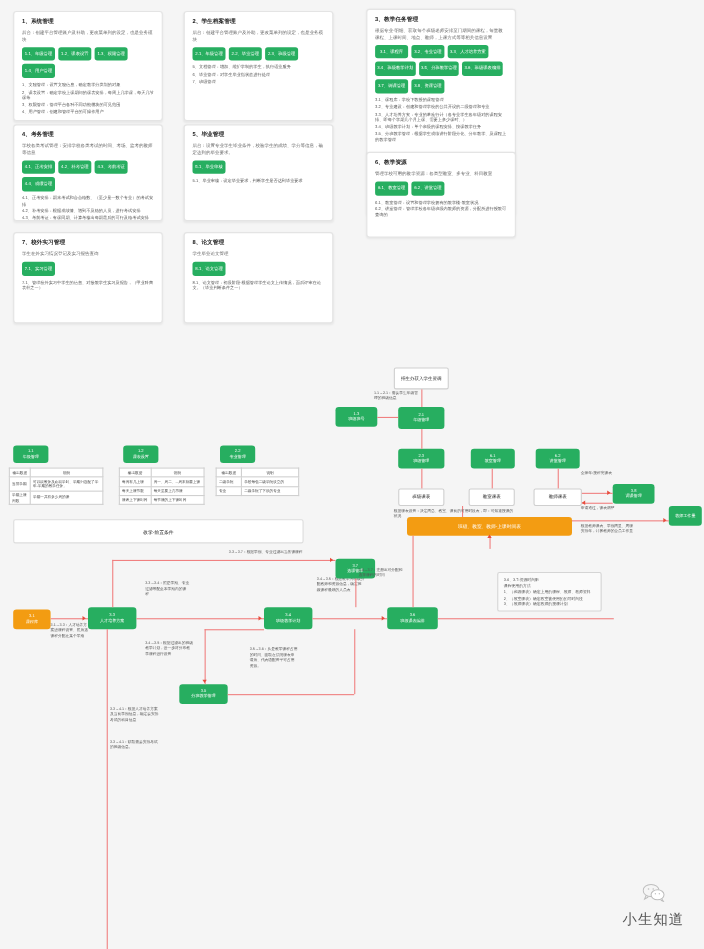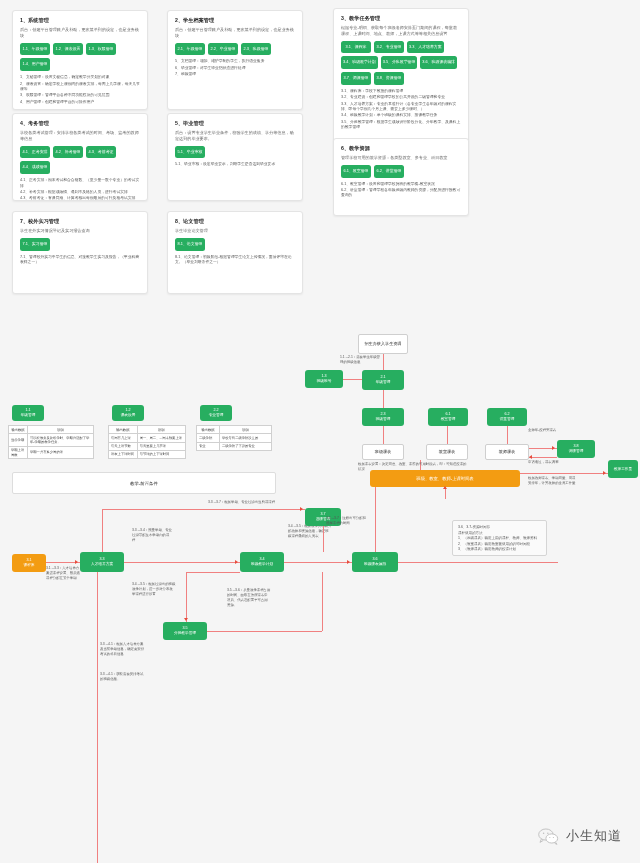--- a/index.html
+++ b/index.html
@@ -63,21 +63,21 @@
   .minitable td{border:1px solid #d0d0d0;padding:1.5px 2px;color:#444;line-height:1.3;}
   .minitable td.hd{text-align:center;color:#333;}
   .wide-bar{
     position:absolute;background:#fff;border:1px solid #ddd;border-radius:2px;
     font-size:4.4px;display:flex;align-items:center;justify-content:center;color:#222;
   }
   .notebox{
     position:absolute;background:#fafafa;border:1px solid #d5d5d5;border-radius:2px;
     font-size:3.5px;line-height:1.6;color:#555;padding:4px 5px;box-sizing:border-box;
   }
-  .wm{position:absolute;right:18px;bottom:18px;display:flex;align-items:center;gap:7px;}
+  .wm{position:absolute;right:18px;bottom:18px;display:flex;align-items:center;gap:7px;flex-direction:column;}
   .wm-logo{width:21px;height:17px;position:relative;}
   .wm-text{font-size:13px;color:#555;letter-spacing:1px;}
 </style>
 </head>
 <body>
 
 <div class="modules">
 
   <div class="card" style="left:12px;top:10px;width:136px;height:100px;">
     <div class="card-title">1、系统管理</div>

